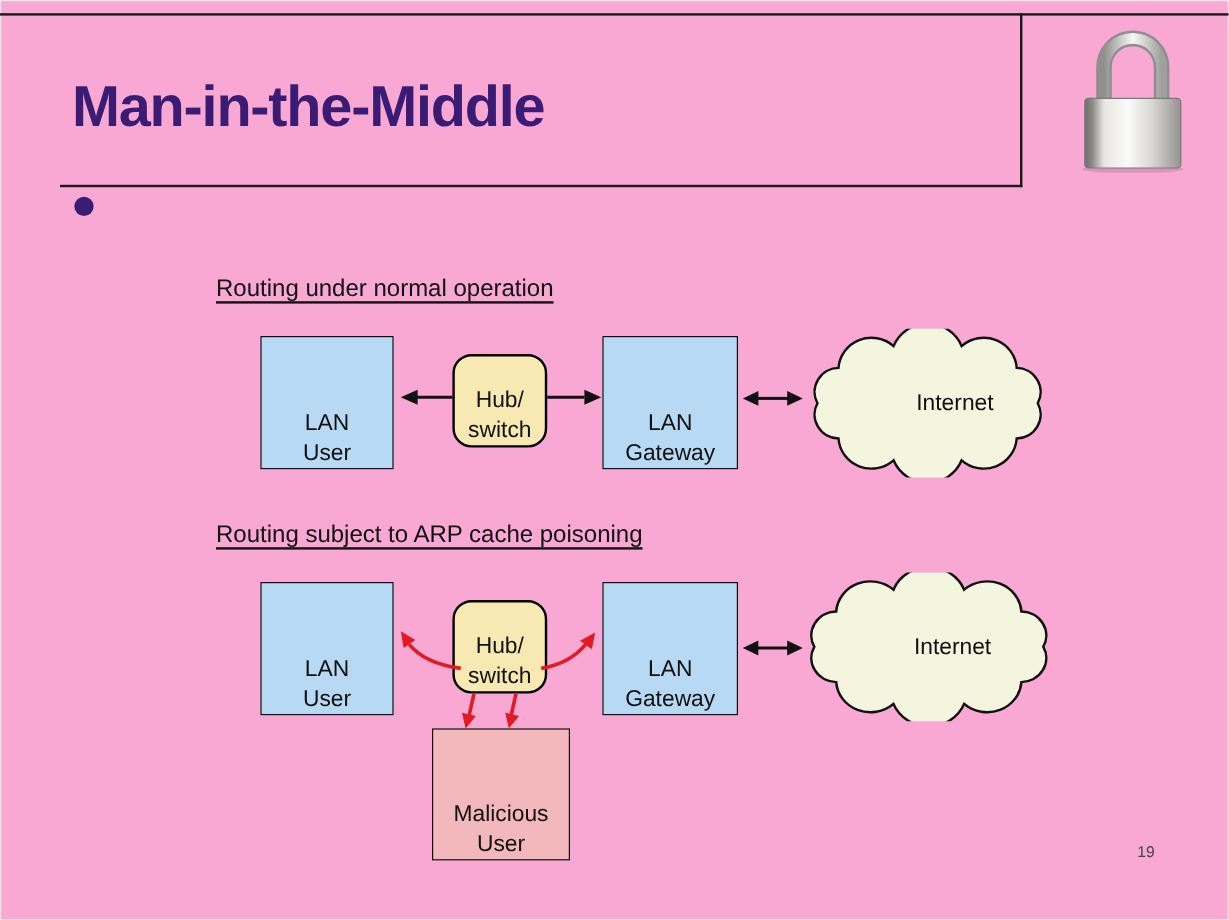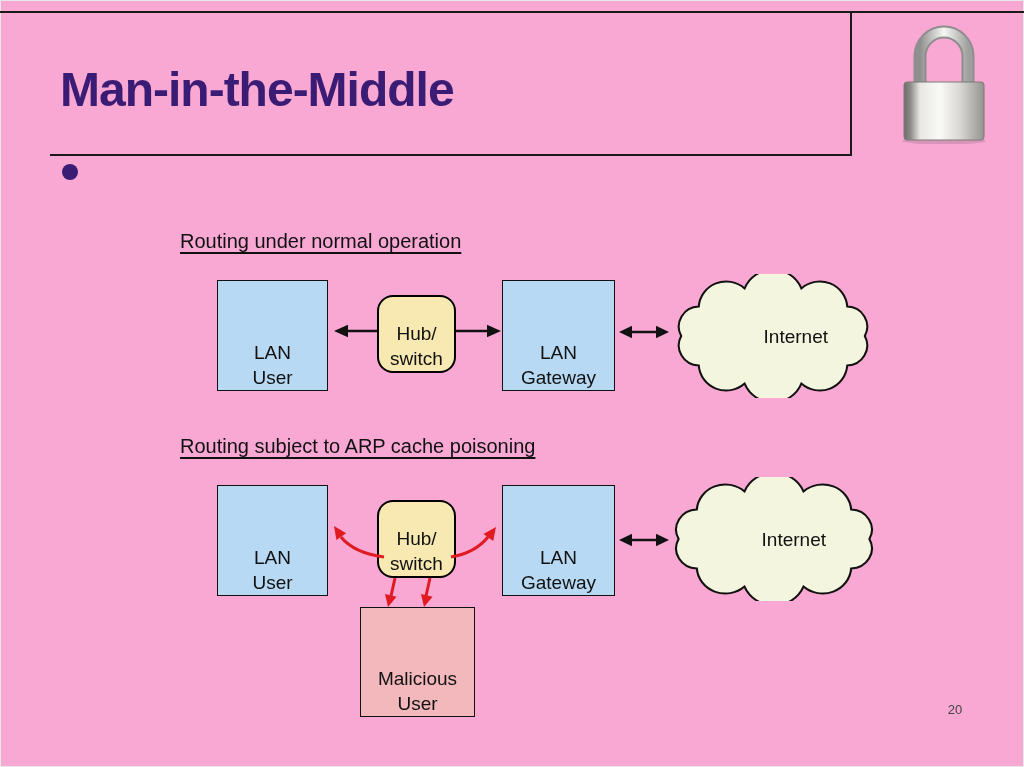--- a/index.html
+++ b/index.html
@@ -149,15 +149,15 @@
     <g>
       <line x1="395" y1="578" x2="391" y2="596" stroke="#E01B22" stroke-width="3"></line>
       <polygon points="388,607 396.6,596.7 385,593.9" fill="#E01B22"></polygon>
     </g>
     <g>
       <line x1="430" y1="578" x2="426" y2="596" stroke="#E01B22" stroke-width="3"></line>
       <polygon points="424,607 432.6,596.7 421,593.9" fill="#E01B22"></polygon>
     </g>
   </svg>
 
-  <div class="page-number">20</div>
+  <div class="page-number">19</div>
 
 </div>
 
 </body></html>

